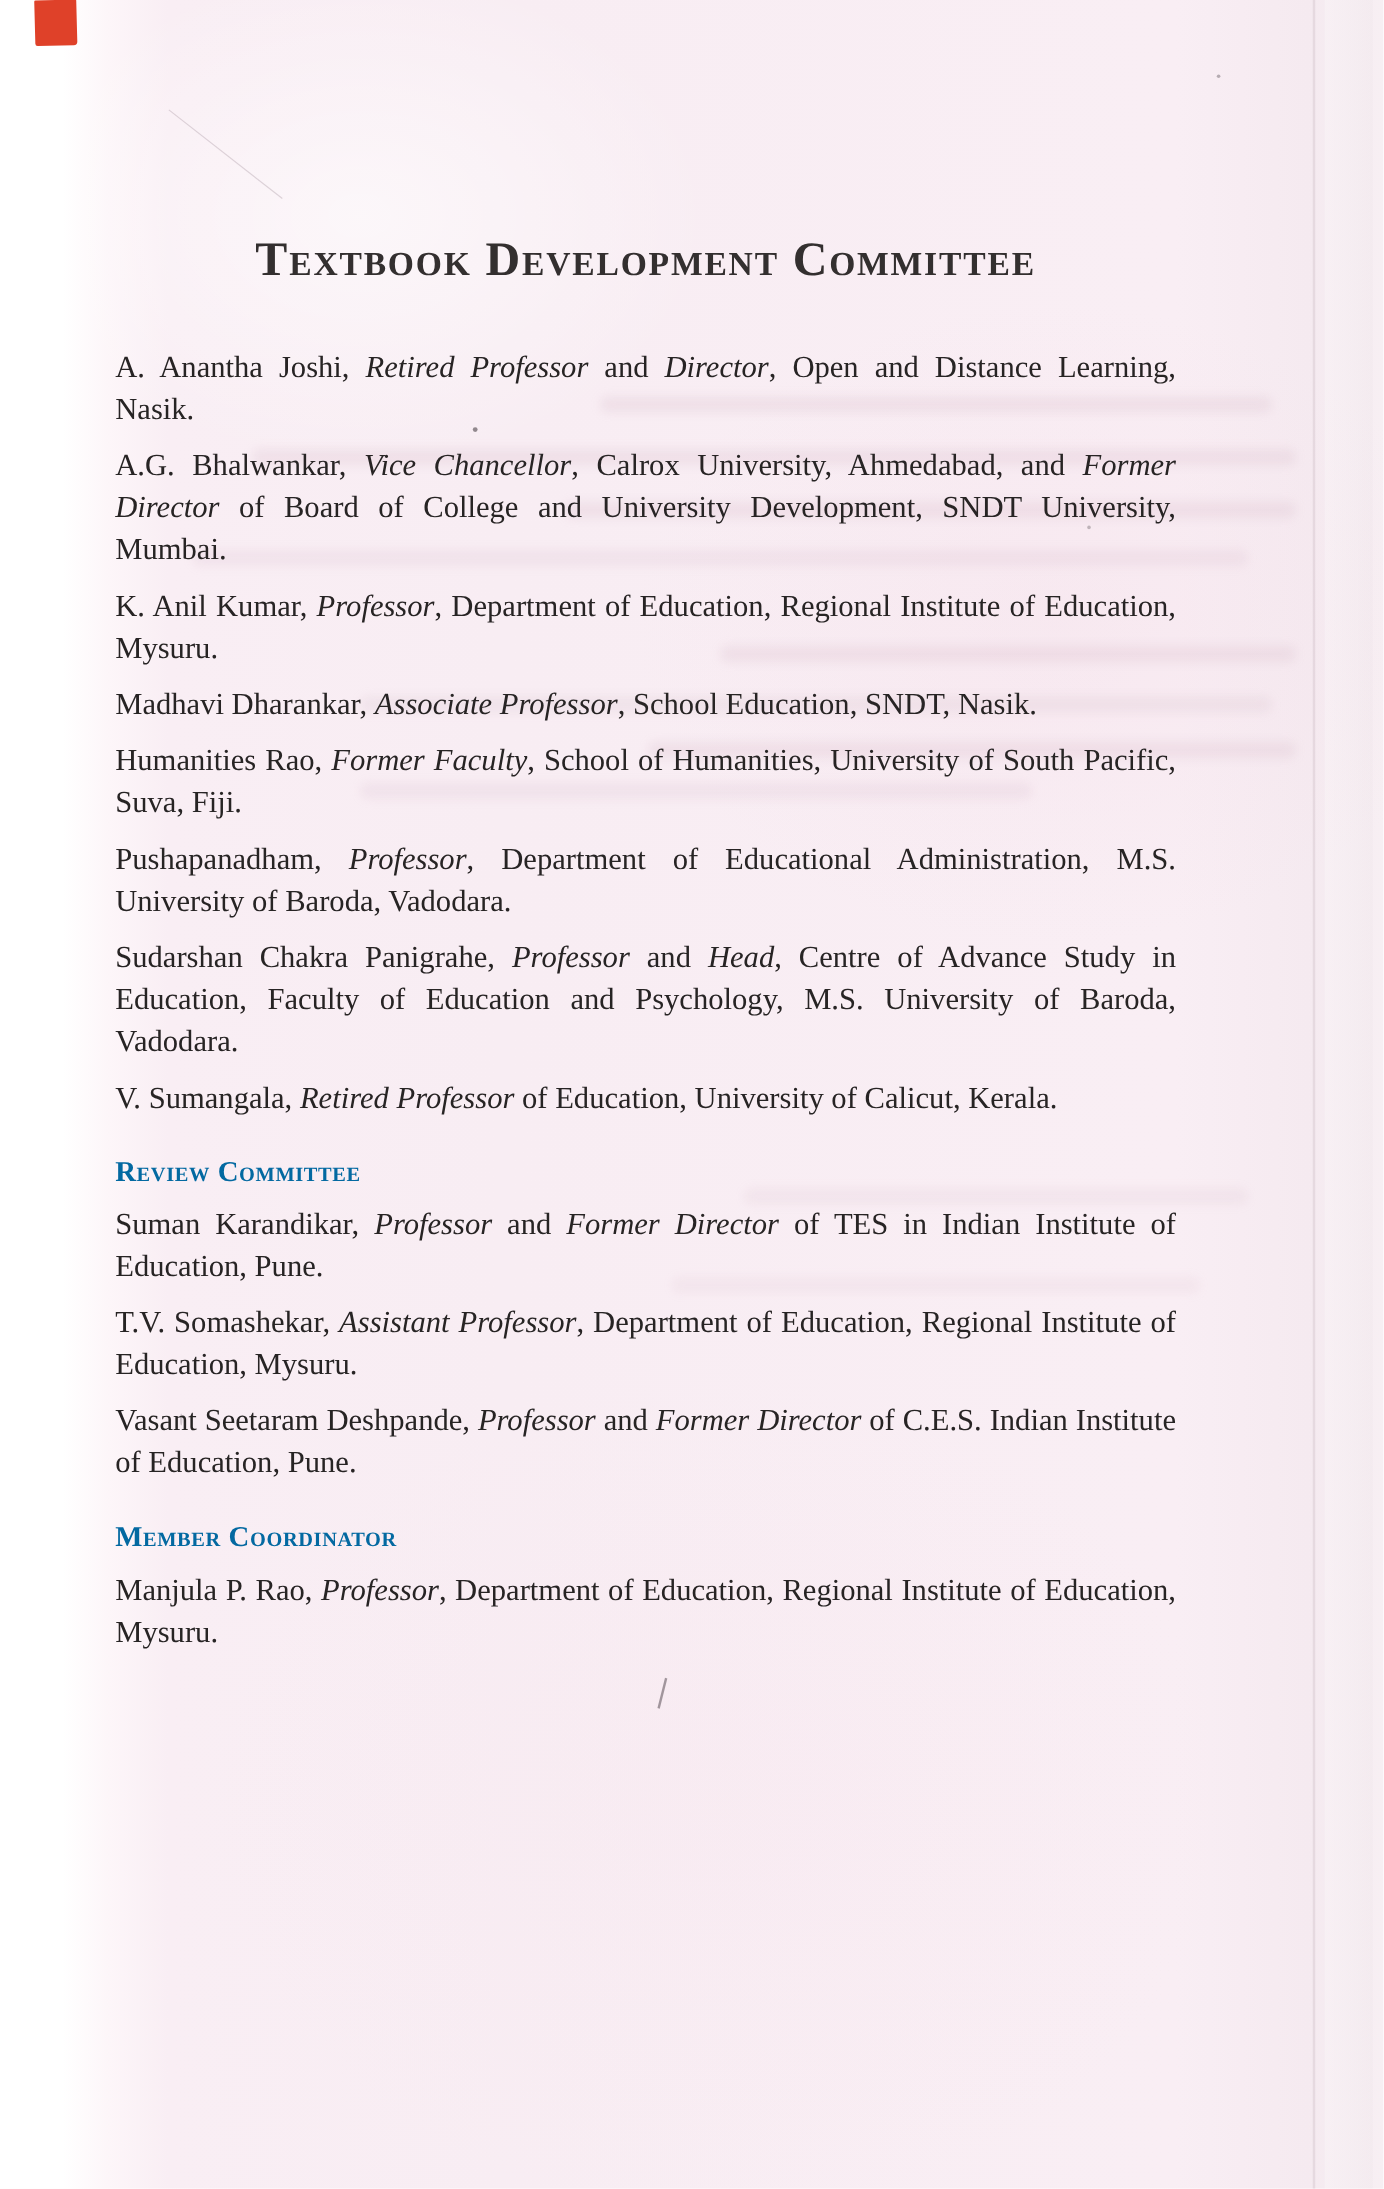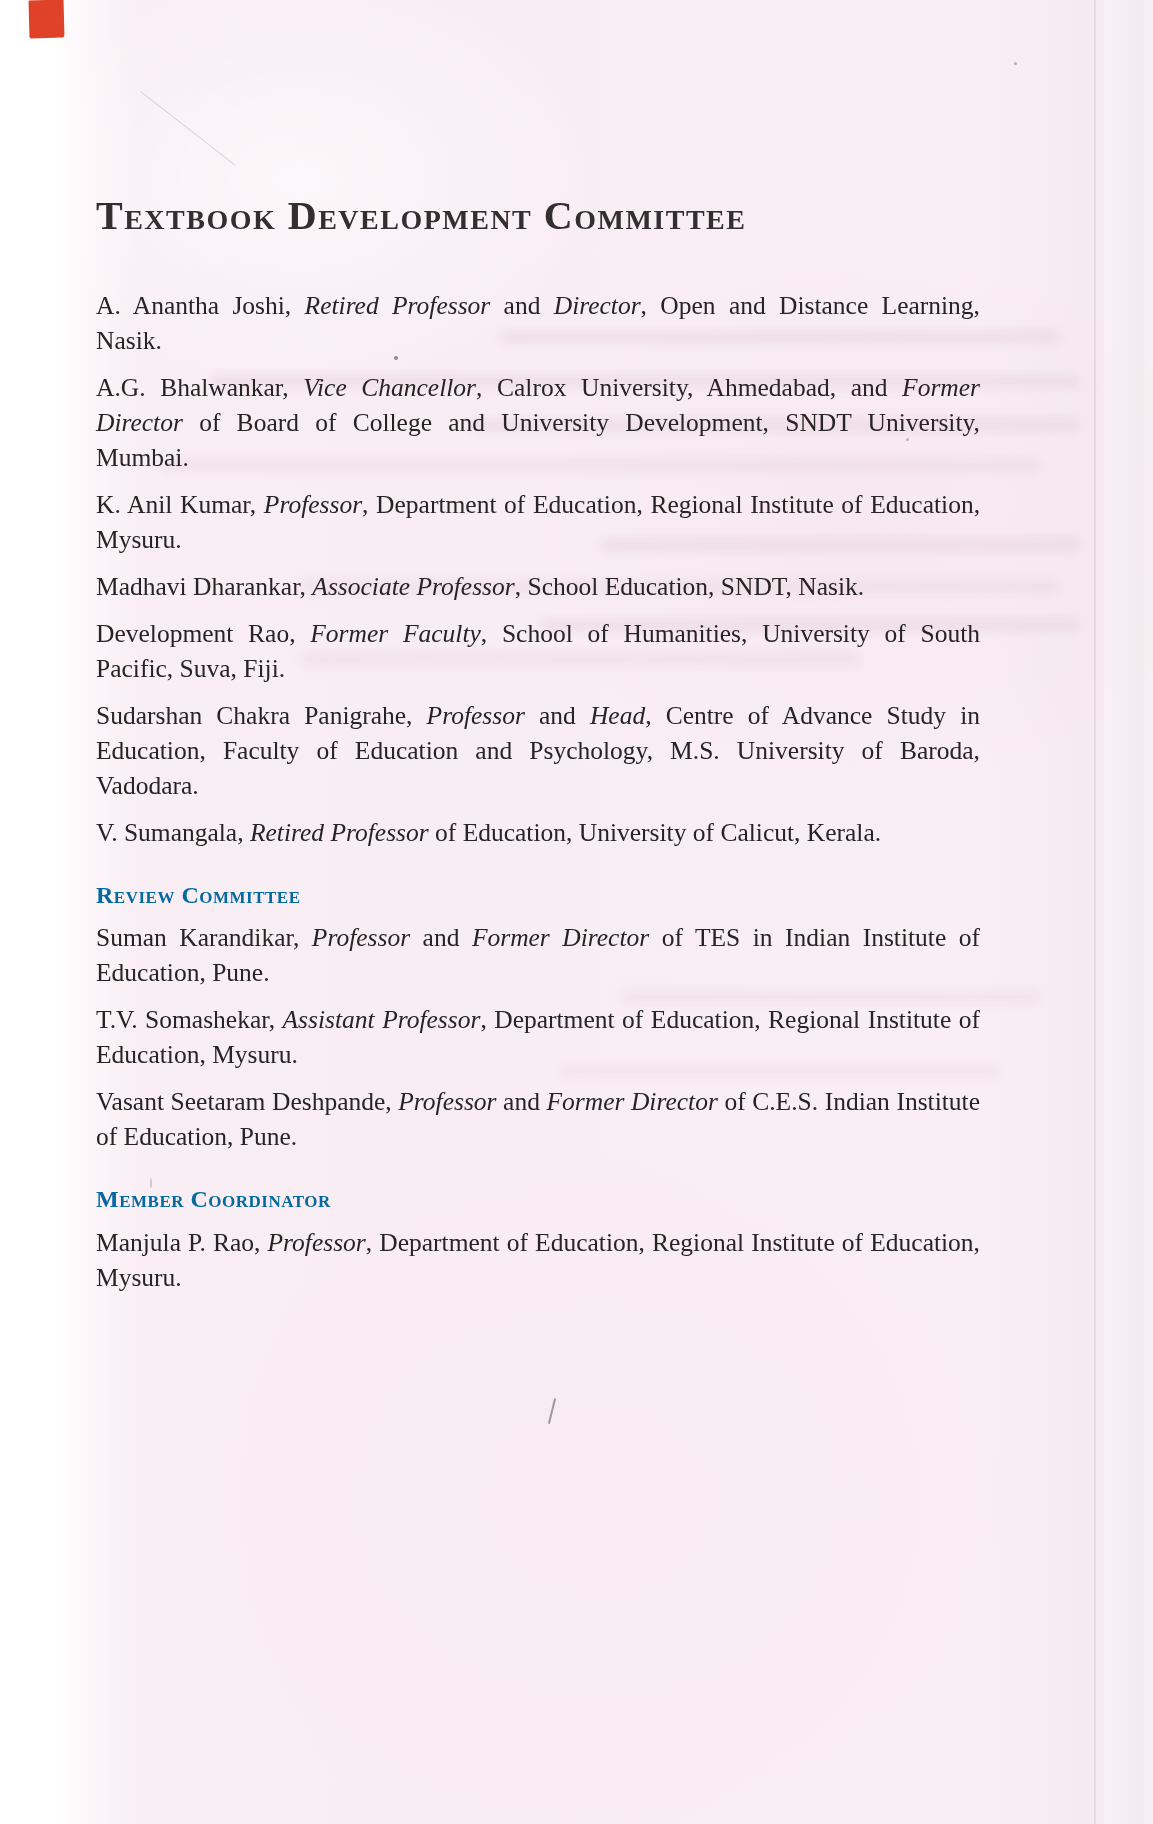--- a/index.html
+++ b/index.html
@@ -98,20 +98,21 @@
   
   .content {
     position: absolute;
     left: 96px;
     top: 0;
     width: 884px;
     color: #2b2828;
   }
   .doc-title {
     margin: 196px 0 0 0;
+    text-align: center;
     font-family: "Liberation Serif", serif;
     font-variant: small-caps;
     font-weight: 700;
     font-size: 40px;
     letter-spacing: 1.5px;
     color: #332f2f;
     line-height: 1;
   }
   .sections {
     margin-top: 52px;
@@ -161,21 +162,22 @@
 <div class="speck s3"></div>
 <div class="speck s4"></div>
 
 <div class="content">
   <h1 class="doc-title">Textbook Development Committee</h1>
   <div class="sections">
       <p class="entry"><span>A. Anantha Joshi, </span><span class="it">Retired Professor</span><span> and </span><span class="it">Director</span><span>, Open and Distance Learning, Nasik.</span></p>
       <p class="entry"><span>A.G. Bhalwankar, </span><span class="it">Vice Chancellor</span><span>, Calrox University, Ahmedabad, and </span><span class="it">Former Director</span><span> of Board of College and University Development, SNDT University, Mumbai.</span></p>
       <p class="entry"><span>K. Anil Kumar, </span><span class="it">Professor</span><span>, Department of Education, Regional Institute of Education, Mysuru.</span></p>
       <p class="entry"><span>Madhavi Dharankar, </span><span class="it">Associate Professor</span><span>, School Education, SNDT, Nasik.</span></p>
-      <p class="entry"><span>Development Rao, </span><span class="it">Former Faculty</span><span>, School of Humanities, University of South Pacific, Suva, Fiji.</span></p>
+      <p class="entry"><span>Humanities Rao, </span><span class="it">Former Faculty</span><span>, School of Humanities, University of South Pacific, Suva, Fiji.</span></p>
+      <p class="entry"><span>Pushapanadham, </span><span class="it">Professor</span><span>, Department of Educational Administration, M.S. University of Baroda, Vadodara.</span></p>
       <p class="entry"><span>Sudarshan Chakra Panigrahe, </span><span class="it">Professor</span><span> and </span><span class="it">Head</span><span>, Centre of Advance Study in Education, Faculty of Education and Psychology, M.S. University of Baroda, Vadodara.</span></p>
       <p class="entry"><span>V. Sumangala, </span><span class="it">Retired Professor</span><span> of Education, University of Calicut, Kerala.</span></p>
       <h2 class="section-heading">Review Committee</h2>
       <p class="entry"><span>Suman Karandikar, </span><span class="it">Professor</span><span> and </span><span class="it">Former Director</span><span> of TES in Indian Institute of Education, Pune.</span></p>
       <p class="entry"><span>T.V. Somashekar, </span><span class="it">Assistant Professor</span><span>, Department of Education, Regional Institute of Education, Mysuru.</span></p>
       <p class="entry"><span>Vasant Seetaram Deshpande, </span><span class="it">Professor</span><span> and </span><span class="it">Former Director</span><span> of C.E.S. Indian Institute of Education, Pune.</span></p>
       <h2 class="section-heading">Member Coordinator</h2>
       <p class="entry"><span>Manjula P. Rao, </span><span class="it">Professor</span><span>, Department of Education, Regional Institute of Education, Mysuru.</span></p>
     </div>
 </div>

